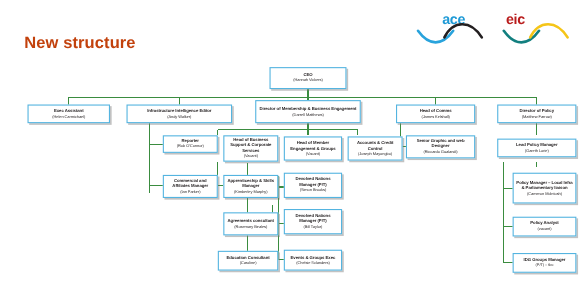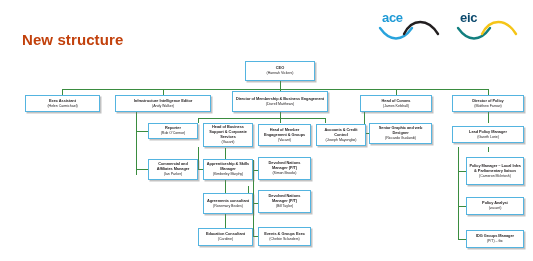--- a/index.html
+++ b/index.html
@@ -25,22 +25,22 @@
   
   .logos{position:absolute;left:378px;top:8px;width:150px;height:36px;}
   .logo{position:absolute;top:0;width:72px;height:36px;}
   .logo-ace{left:0;}
   .logo-eic{left:78px;}
   .logo-word{
     position:absolute;left:4px;top:2px;
     font-size:13px;font-weight:bold;
     letter-spacing:-0.3px;
   }
-  .logo-ace .logo-word{color:#1f9ad6;}
-  .logo-eic .logo-word{color:#0c4a6e;}
+  .logo-ace .logo-word{color:#1f9ad6;margin-left:20px;}
+  .logo-eic .logo-word{color:#b91c1c;}
   .logo svg{position:absolute;left:0;top:0;}
 
   
   .box{
     position:absolute;
     box-sizing:border-box;
     border:1px solid #54b4e0;
     background:#ffffff;
     color:#231f20;
     text-align:center;

